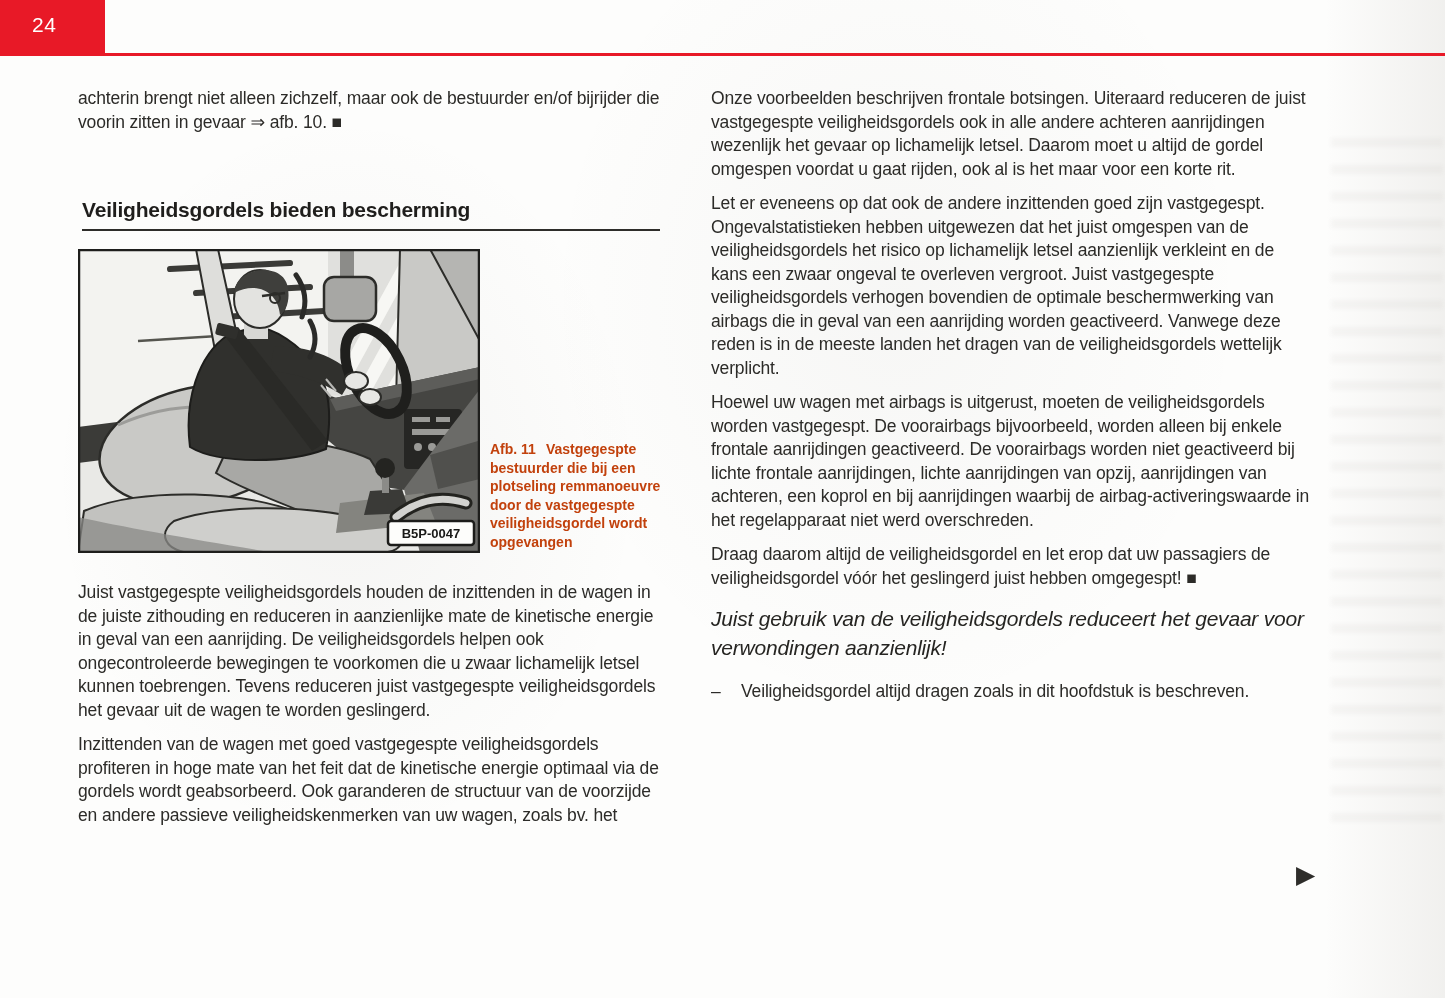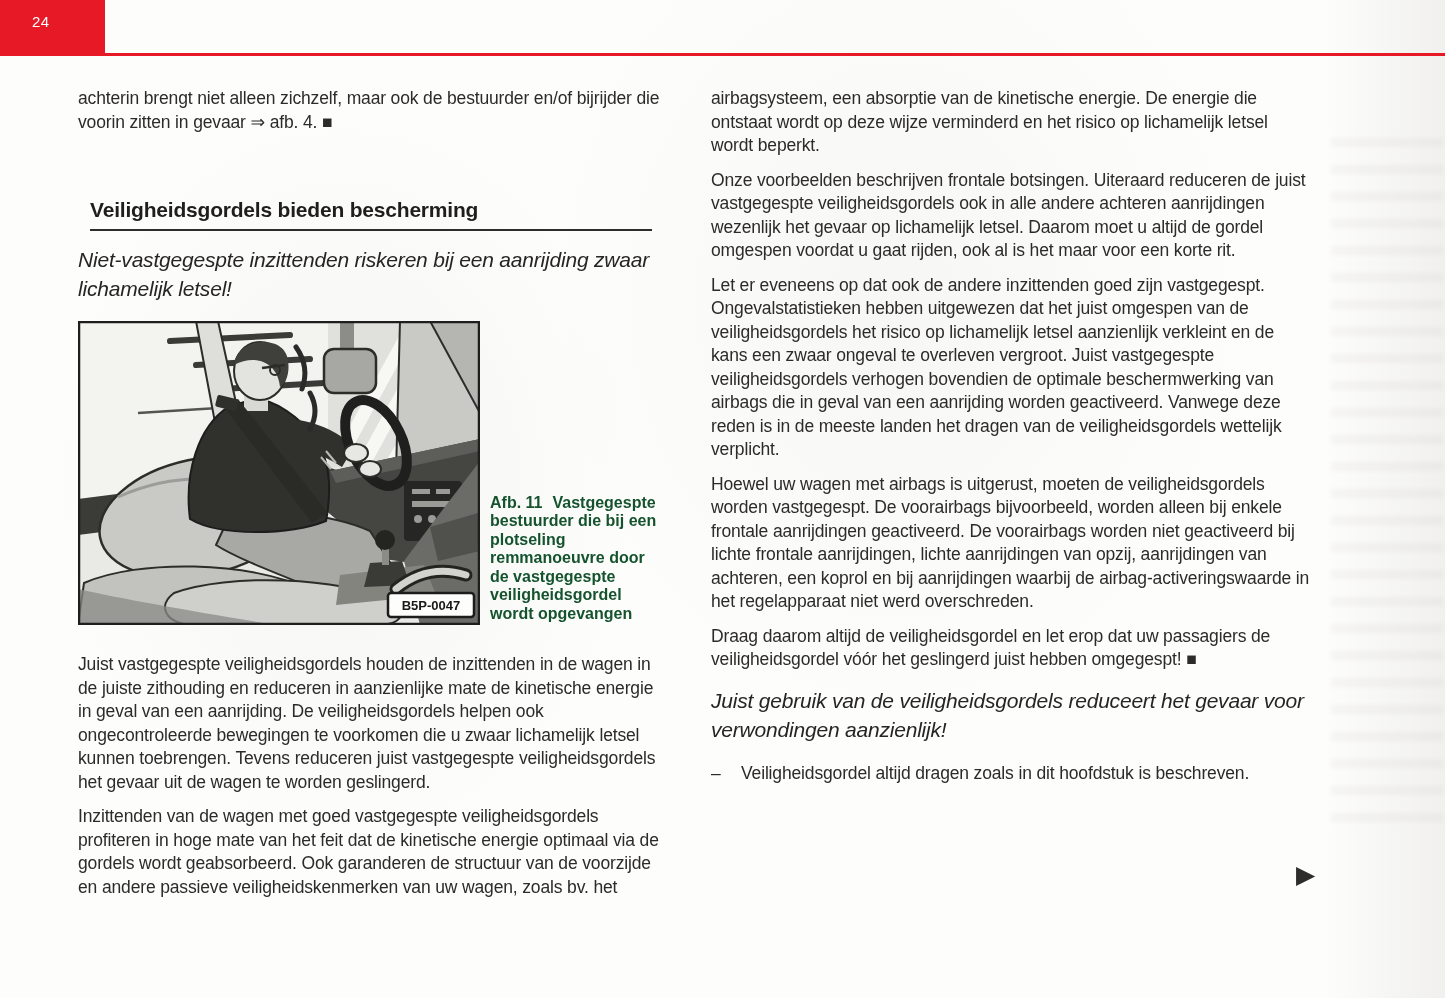--- a/index.html
+++ b/index.html
@@ -23,51 +23,51 @@
     background:repeating-linear-gradient(180deg,
       rgba(120,115,106,0.12) 0 9px, transparent 9px 27px);
     filter:blur(2px);opacity:.45;pointer-events:none;
   }
   .page-number-box{
     position:absolute;left:0;top:0;width:105px;height:53px;
     background:#e81927;
   }
   .page-number{
     position:absolute;left:32px;top:13px;
-    font-size:15px;color:#ffffff;letter-spacing:.5px;
+    font-size:21px;color:#ffffff;letter-spacing:.5px;
   }
   .top-rule{
     position:absolute;left:0;top:53px;width:1445px;height:3px;
     background:#e81927;
   }
   .col{position:absolute;top:87px;}
   .col-left{left:78px;width:586px;}
   .col-right{left:711px;width:600px;}
   p.body-text{
     margin:0 0 11px 0;font-size:17.5px;line-height:23.5px;
     letter-spacing:-0.15px;color:#2c2b28;
   }
   h2.section-title{
-    margin:12px;font-size:21px;line-height:26px;font-weight:bold;
+    margin:4px;font-size:21px;line-height:26px;font-weight:bold;
     color:#1f1e1c;letter-spacing:-0.2px;
     border-bottom:2.5px solid #2e2d2a;padding-bottom:6px;
   }
   .col-left h2.section-title{margin-top:63px;}
   .col-right h2.section-title{margin-top:36px;}
   p.lead-italic{
     margin:14px 0 0 0;font-style:italic;font-size:21px;line-height:29px;
     color:#262522;letter-spacing:-0.2px;
   }
   .figure-row{
     display:flex;align-items:flex-end;gap:10px;margin-top:18px;
   }
   .figure-image{display:block;flex:0 0 auto;}
   .figure-caption{
-    flex:1 1 auto;font-size:16px;line-height:18.5px;font-weight:bold;
-    color:#14532d;padding-bottom:2px;
+    flex:1 1 auto;font-size:14px;line-height:18.5px;font-weight:bold;
+    color:#c2410c;padding-bottom:2px;
   }
   .figure-caption .cap-label{margin-right:10px;}
   p.after-figure{margin-top:28px;}
   .bullet-row{
     display:flex;margin-top:16px;
     font-size:17.5px;line-height:26px;letter-spacing:-0.15px;
   }
   .bullet-dash{flex:0 0 30px;}
   .bullet-text{flex:1 1 auto;}
   .continuation-arrow{
@@ -81,25 +81,24 @@
 <div class="page">
 
   <div class="page-number-box">
     <span class="page-number">24</span>
   </div>
   <div class="top-rule"></div>
 
   <div class="bleed"></div>
 
   <section class="col col-left">
-    <p class="body-text">achterin brengt niet alleen zichzelf, maar ook de bestuurder en/of bijrijder die voorin zitten in gevaar ⇒ afb. 4. ■</p>
+    <p class="body-text">achterin brengt niet alleen zichzelf, maar ook de bestuurder en/of bijrijder die voorin zitten in gevaar ⇒ afb. 10. ■</p>
 
     <h2 class="section-title">Veiligheidsgordels bieden bescherming</h2>
 
-    <p class="lead-italic">Niet-vastgegespte inzittenden riskeren bij een aanrijding zwaar lichamelijk letsel!</p>
 
     <figure class="figure-row" style="margin-left:0;margin-right:0;margin-bottom:0;">
       <svg class="figure-image" viewBox="0 0 402 304" width="402" height="304" xmlns="http://www.w3.org/2000/svg">
 
         <rect x="0" y="0" width="402" height="304" fill="#e9e9e6"></rect>
 
         <polygon points="0,0 250,0 250,148 0,178" fill="#f3f3f0"></polygon>
 
         <polygon points="250,0 402,0 402,108 322,152 250,146" fill="#e0e0dd"></polygon>
         <g stroke="#f7f7f4" stroke-width="13">
@@ -206,21 +205,20 @@
       <figcaption class="figure-caption">
         <span class="cap-label">Afb. 11</span><span>Vastgegespte bestuurder die bij een plotseling remmanoeuvre door de vastgegespte veiligheidsgordel wordt opgevangen</span>
       </figcaption>
     </figure>
 
     <p class="body-text after-figure">Juist vastgegespte veiligheidsgordels houden de inzittenden in de wagen in de juiste zithouding en reduceren in aanzienlijke mate de kinetische energie in geval van een aanrijding. De veiligheidsgordels helpen ook ongecontroleerde bewegingen te voorkomen die u zwaar lichamelijk letsel kunnen toebrengen. Tevens reduceren juist vastgegespte veiligheidsgordels het gevaar uit de wagen te worden geslingerd.</p>
     <p class="body-text">Inzittenden van de wagen met goed vastgegespte veiligheidsgordels profiteren in hoge mate van het feit dat de kinetische energie optimaal via de gordels wordt geabsorbeerd. Ook garanderen de structuur van de voorzijde en andere passieve veiligheidskenmerken van uw wagen, zoals bv. het</p>
   </section>
 
   <section class="col col-right">
-    <p class="body-text">airbagsysteem, een absorptie van de kinetische energie. De energie die ontstaat wordt op deze wijze verminderd en het risico op lichamelijk letsel wordt beperkt.</p>
     <p class="body-text">Onze voorbeelden beschrijven frontale botsingen. Uiteraard reduceren de juist vastgegespte veiligheidsgordels ook in alle andere achteren aanrijdingen wezenlijk het gevaar op lichamelijk letsel. Daarom moet u altijd de gordel omgespen voordat u gaat rijden, ook al is het maar voor een korte rit.</p>
     <p class="body-text">Let er eveneens op dat ook de andere inzittenden goed zijn vastgegespt. Ongevalstatistieken hebben uitgewezen dat het juist omgespen van de veiligheidsgordels het risico op lichamelijk letsel aanzienlijk verkleint en de kans een zwaar ongeval te overleven vergroot. Juist vastgegespte veiligheidsgordels verhogen bovendien de optimale beschermwerking van airbags die in geval van een aanrijding worden geactiveerd. Vanwege deze reden is in de meeste landen het dragen van de veiligheidsgordels wettelijk verplicht.</p>
     <p class="body-text">Hoewel uw wagen met airbags is uitgerust, moeten de veiligheidsgordels worden vastgegespt. De voorairbags bijvoorbeeld, worden alleen bij enkele frontale aanrijdingen geactiveerd. De voorairbags worden niet geactiveerd bij lichte frontale aanrijdingen, lichte aanrijdingen van opzij, aanrijdingen van achteren, een koprol en bij aanrijdingen waarbij de airbag-activeringswaarde in het regelapparaat niet werd overschreden.</p>
     <p class="body-text">Draag daarom altijd de veiligheidsgordel en let erop dat uw passagiers de veiligheidsgordel vóór het geslingerd juist hebben omgegespt! ■</p>
 
 
     <p class="lead-italic">Juist gebruik van de veiligheidsgordels reduceert het gevaar voor verwondingen aanzienlijk!</p>
 
     <div class="bullet-row">
       <span class="bullet-dash">–</span>

